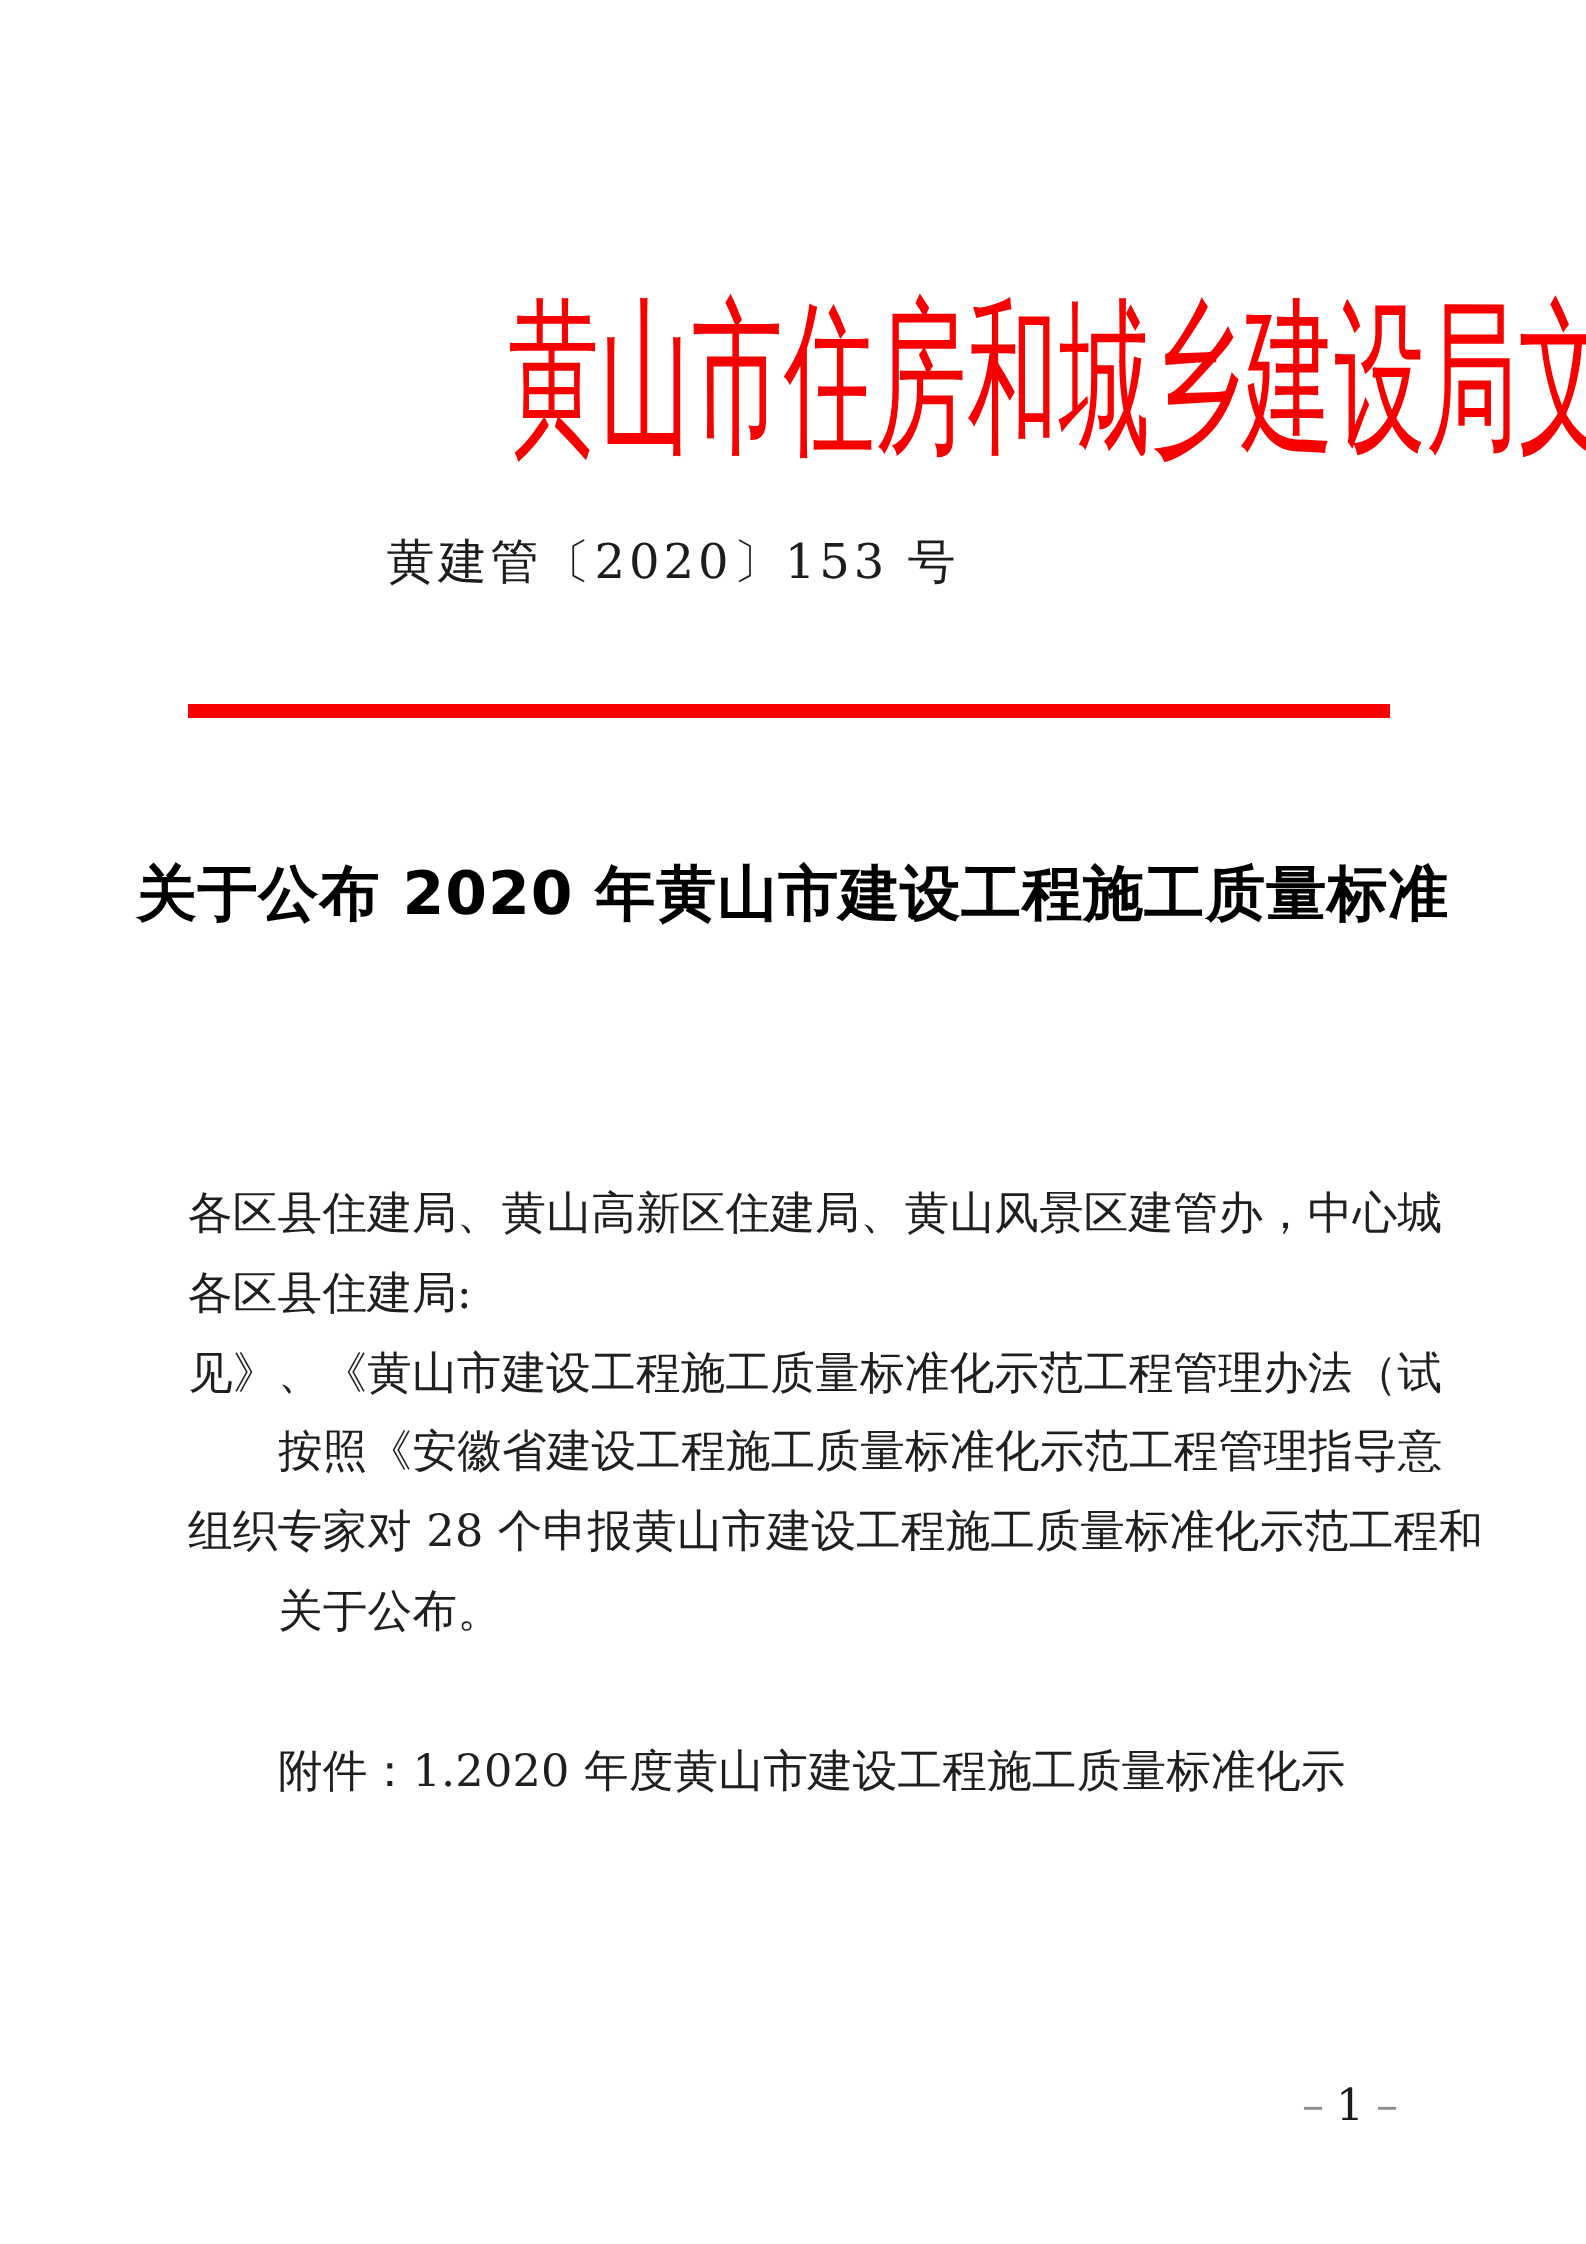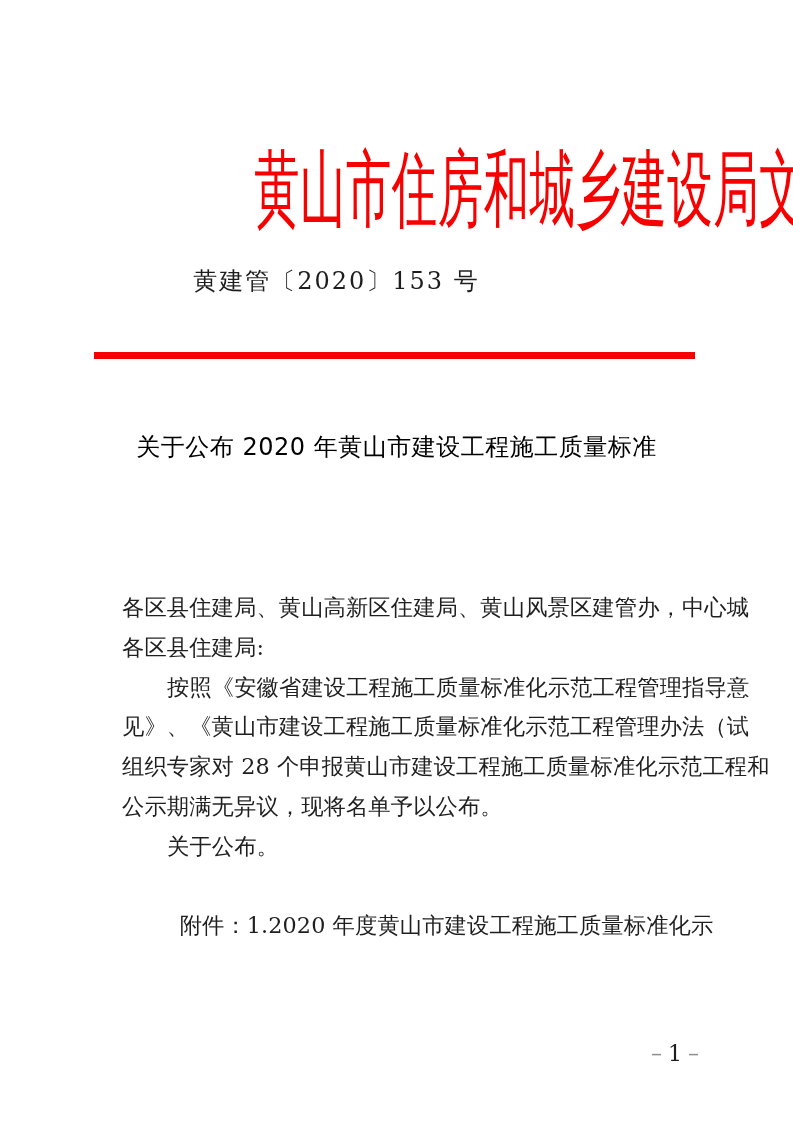--- a/index.html
+++ b/index.html
@@ -40,38 +40,37 @@
     position:absolute;left:94px;top:352px;
     width:601px;height:7px;
     background:var(--accent,#f60000);
   }
   
   .doc-title{
     position:absolute;top:429px;left:0;width:793px;
     text-align:center;
     color:#000000;
     font-family:"DejaVu Sans", sans-serif;
-    font-weight:normal;
-    font-size:24px;line-height:37px;
+    font-weight:bold;
+    font-size:30px;line-height:37px;
     letter-spacing:0.5px;
   }
   
   .body-text{
     position:absolute;left:94px;top:588px;width:604px;
     color:#1f1f1f;
     font-size:22.3px;
     letter-spacing:0.1px;
-    margin-left:28px;
   }
   .body-line{
     height:39.8px;line-height:39.8px;
     white-space:nowrap;
   }
   .body-line.indent{padding-left:45px;}
-  .body-line.gap-above{margin-top:39.8px;text-align:center;}
+  .body-line.gap-above{margin-top:39.8px;}
   
   .page-number{
     position:absolute;top:1040px;left:646px;
     font-size:22px;line-height:28px;
     letter-spacing:1px;
     color:#222222;
     white-space:nowrap;
   }
   .page-number .dash{color:#8f8f8f;padding:0 5px;}
   .page-number .num{color:#1d1d1d;}
@@ -89,24 +88,23 @@
 
   <div class="red-rule"></div>
 
   <div class="doc-title">
     <div>关于公布 2020 年黄山市建设工程施工质量标准</div>
   </div>
 
   <div class="body-text">
     <div class="body-line">各区县住建局、黄山高新区住建局、黄山风景区建管办，中心城</div>
     <div class="body-line">各区县住建局:</div>
+    <div class="body-line">见》、《黄山市建设工程施工质量标准化示范工程管理办法（试</div>
     <div class="body-line indent">按照《安徽省建设工程施工质量标准化示范工程管理指导意</div>
-    <div class="body-line">见》、《黄山市建设工程施工质量标准化示范工程管理办法（试</div>
     <div class="body-line">组织专家对 28 个申报黄山市建设工程施工质量标准化示范工程和</div>
-    <div class="body-line">公示期满无异议，现将名单予以公布。</div>
     <div class="body-line indent">关于公布。</div>
     <div class="body-line indent gap-above">附件：1.2020 年度黄山市建设工程施工质量标准化示</div>
   </div>
 
   <div class="page-number">
     <span class="dash">–</span><span class="num">1</span><span class="dash">–</span>
   </div>
 
 </div>
 

